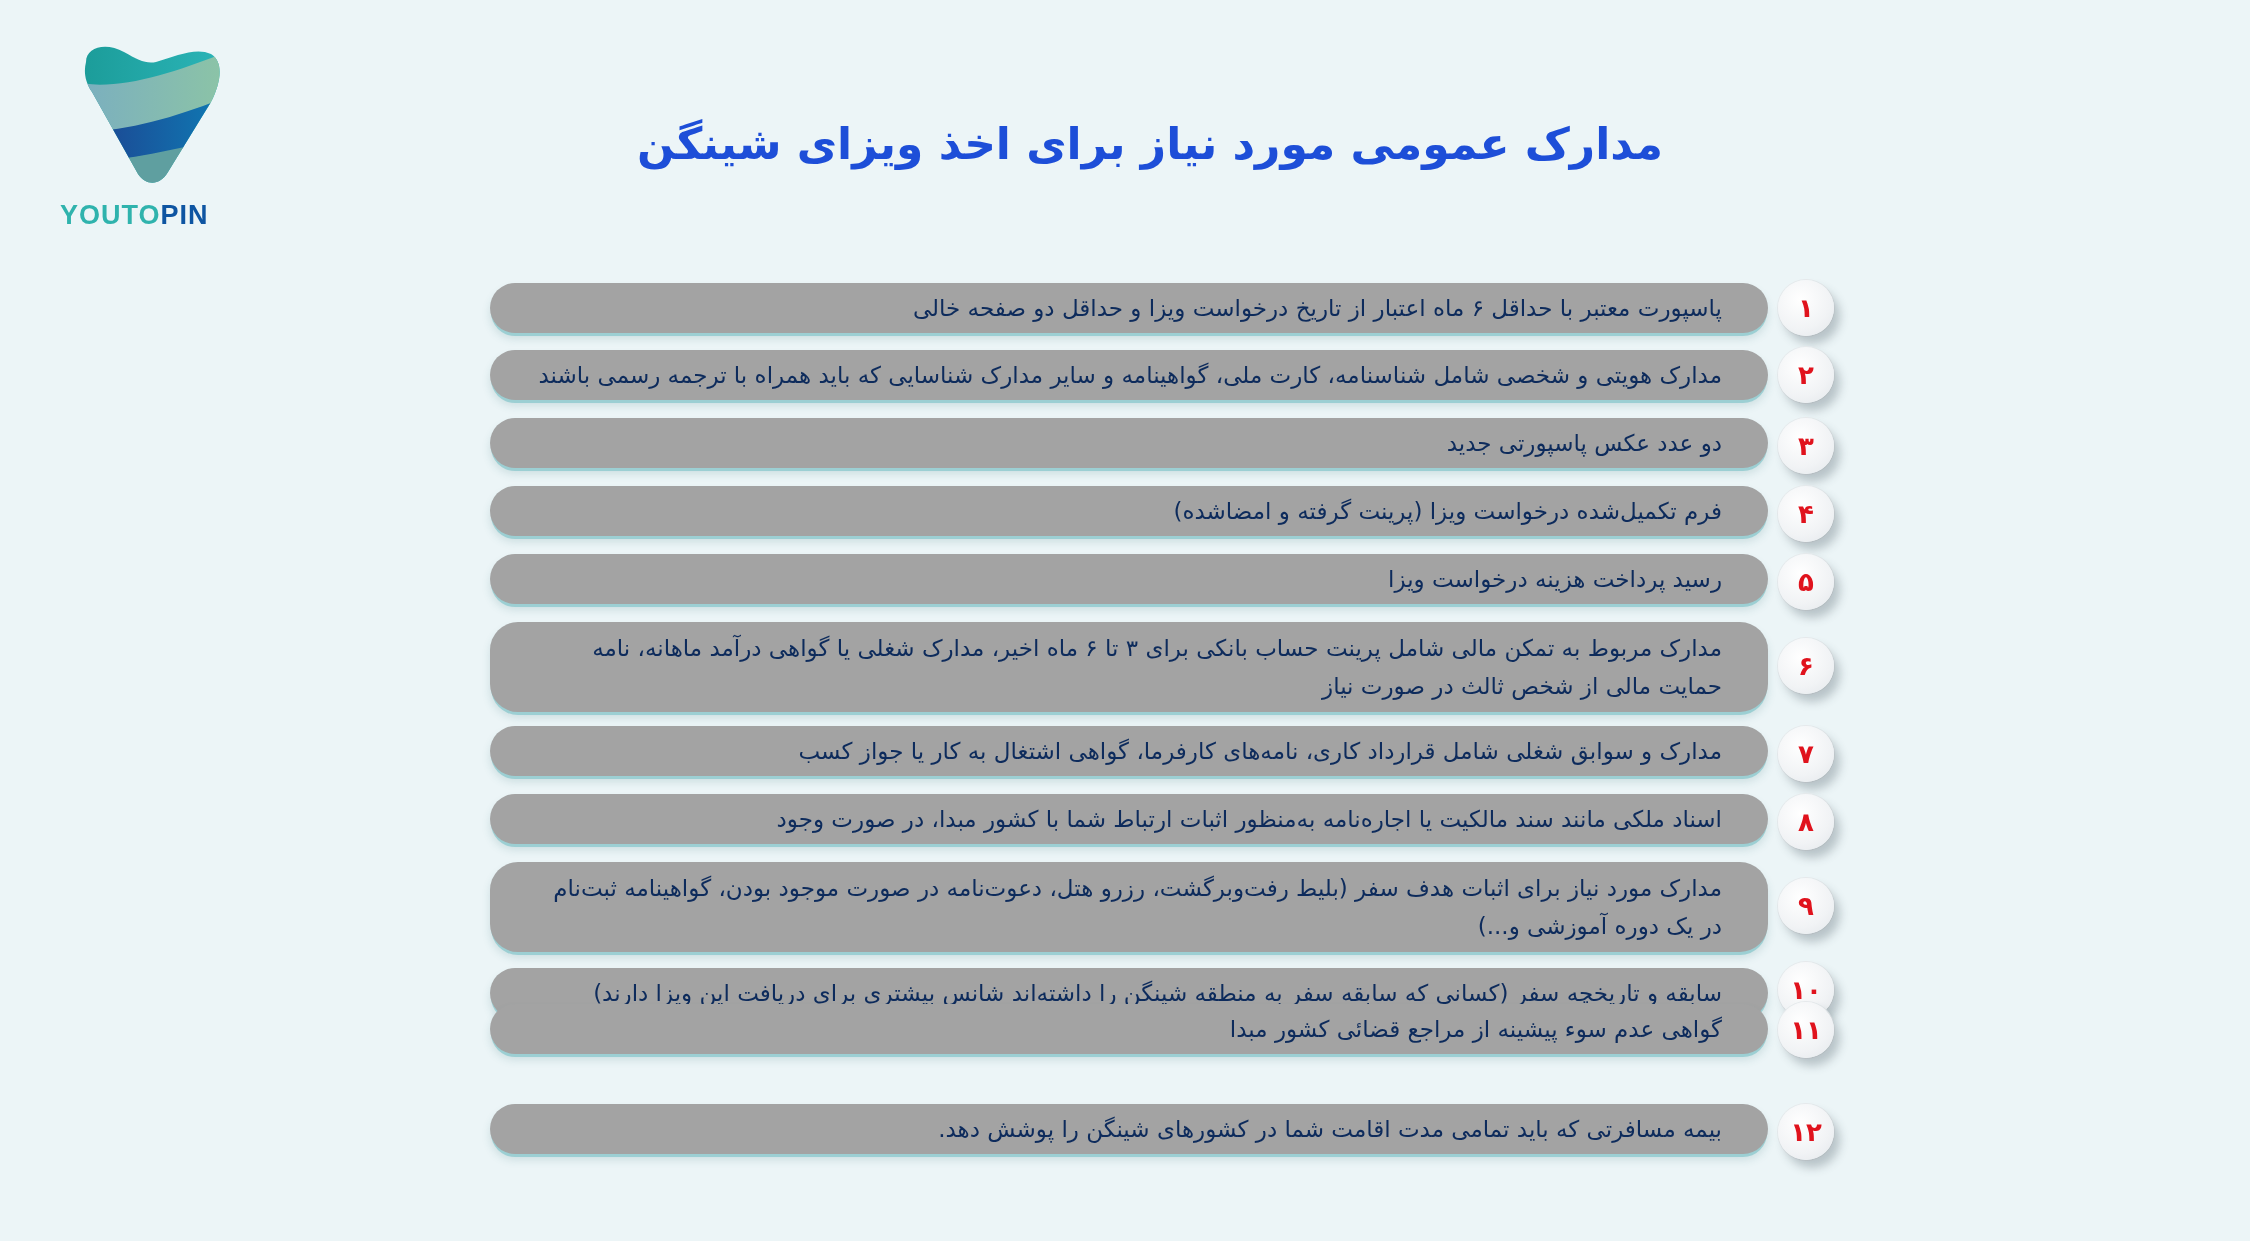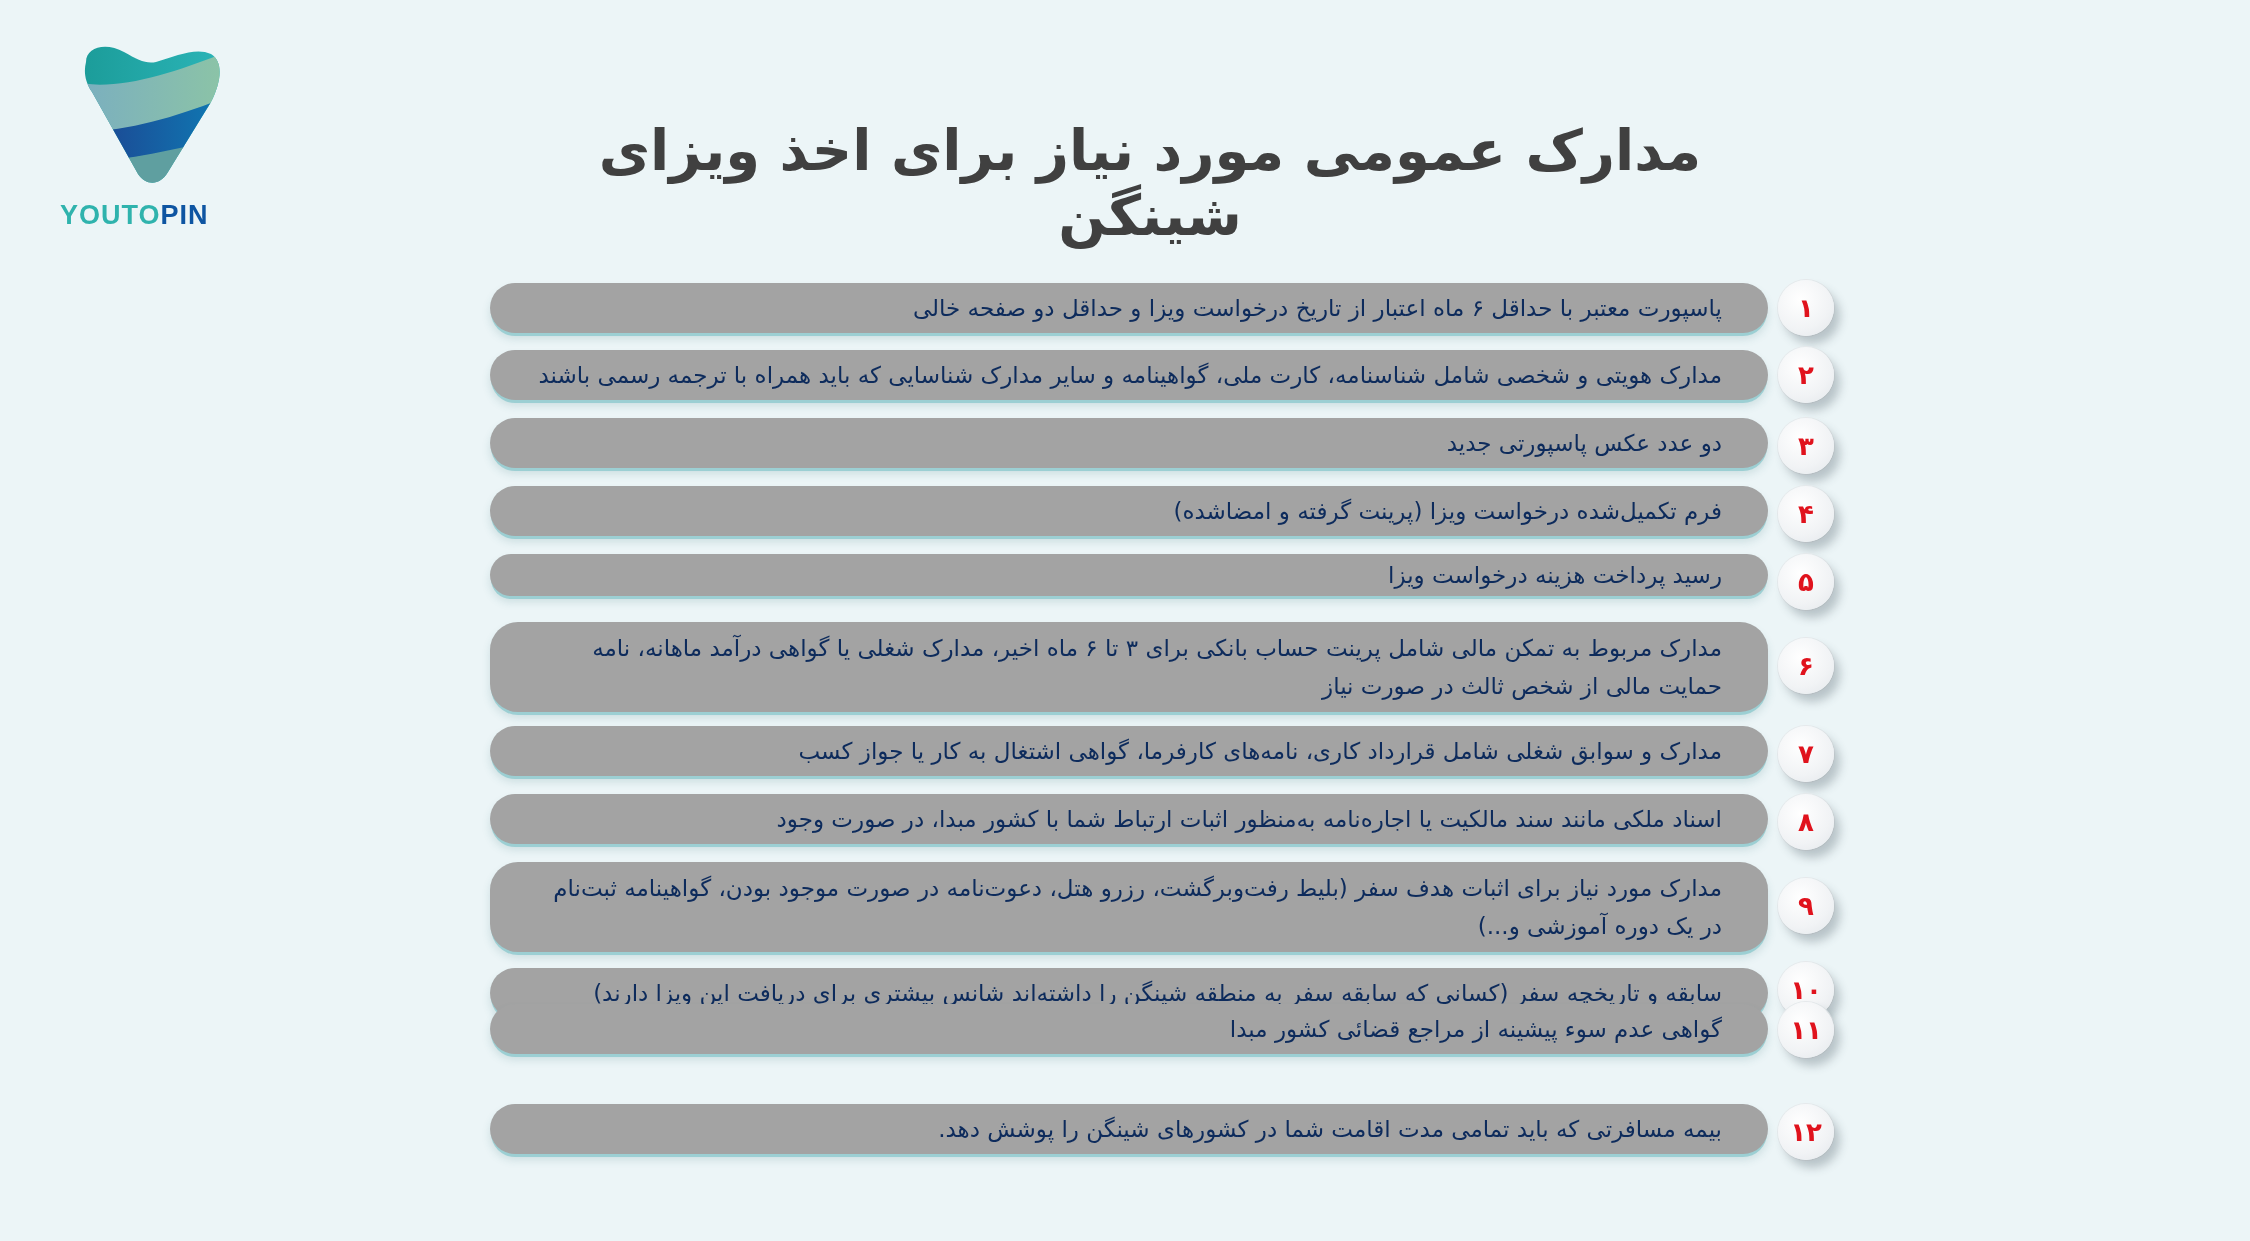--- a/index.html
+++ b/index.html
@@ -8,21 +8,21 @@
     background:#ecf5f7;
     font-family:"DejaVu Sans", sans-serif;
   }
   .logo { position:absolute; left:56px; top:42px; width:200px; height:200px; }
   .logo svg { position:absolute; left:20px; top:0; }
   .brand { position:absolute; left:60px; top:200px; font-family:"Liberation Sans", sans-serif; font-weight:700; font-size:27px; letter-spacing:1px; }
   .brand .a { color:#2fb3ad; }
   .brand .b { color:#0e55a2; }
   .title {
     position:absolute; left:540px; width:1220px; top:118px; text-align:center;
-    direction:rtl; color:#404040; font-size:56px; font-weight:700;
+    direction:rtl; color:#1d4ed8; font-size:44px; font-weight:700;
     font-family:"DejaVu Sans", sans-serif;
   }
   .row { position:absolute; left:490px; width:1400px; }
   .pill {
     position:absolute; left:0; width:1278px; top:0; bottom:0;
     background:#a3a3a3; border-radius:28px;
     box-shadow: 0 4px 0 -1px #9ccfd3, 0 6px 8px rgba(60,120,130,0.18);
     direction:rtl; box-sizing:border-box; padding:0 46px 0 40px;
     display:flex; align-items:center;
   }
@@ -92,21 +92,21 @@
       <span class="txt">دو عدد عکس پاسپورتی جدید</span>
     </div>
   <div class="num" style="top:0px;">۳</div>
 </div>
 <div class="row" style="top:486px;height:50px;">
   <div class="pill">
       <span class="txt">فرم تکمیل‌شده درخواست ویزا (پرینت گرفته و امضاشده)</span>
     </div>
   <div class="num" style="top:0px;">۴</div>
 </div>
-<div class="row" style="top:554px;height:42px;">
+<div class="row" style="top:554px;height:50px;">
   <div class="pill">
       <span class="txt">رسید پرداخت هزینه درخواست ویزا</span>
     </div>
   <div class="num" style="top:0px;">۵</div>
 </div>
 <div class="row" style="top:622px;height:90px;padding-left:32px;">
   <div class="pill">
       <span class="txt">مدارک مربوط به تمکن مالی شامل پرینت حساب بانکی برای ۳ تا ۶ ماه اخیر، مدارک شغلی یا گواهی درآمد ماهانه، نامه حمایت مالی از شخص ثالث در صورت نیاز</span>
     </div>
   <div class="num" style="top:16px;">۶</div>

